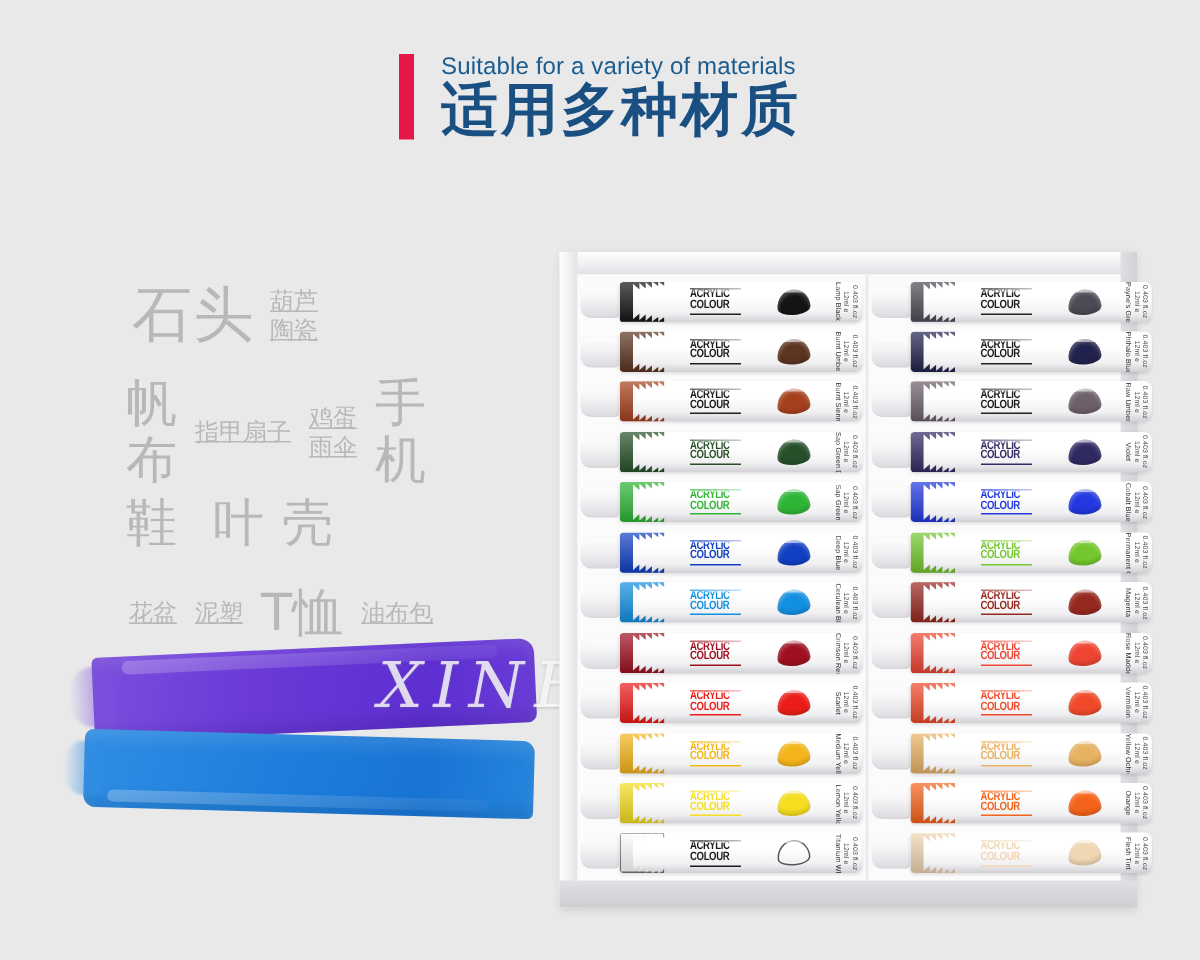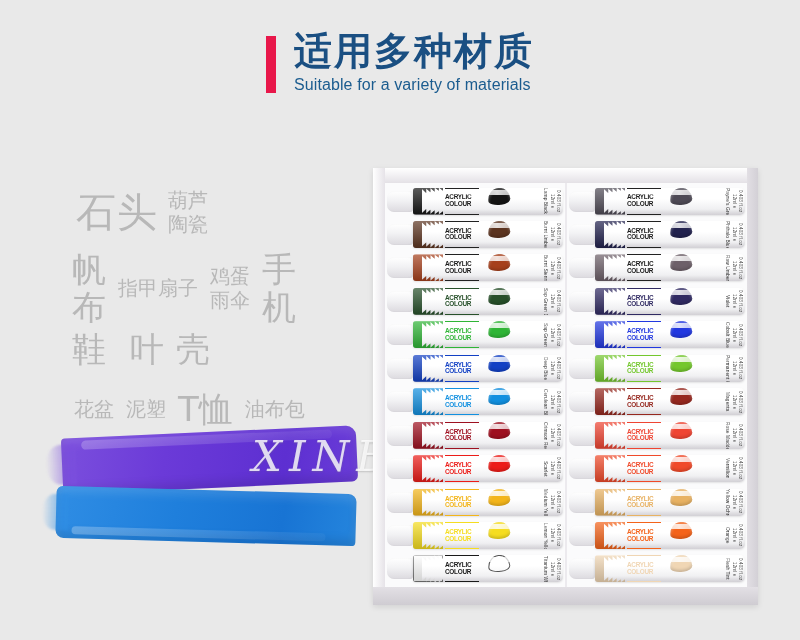--- a/index.html
+++ b/index.html
@@ -24,28 +24,28 @@
     font-size:38px; font-weight:bold; color:#1a4f82;
     letter-spacing:2px; line-height:1.05;
     font-family:"DejaVu Sans","Liberation Sans",sans-serif;
   }
   #title-en {
     font-size:16px; color:#1b5c8f; margin-top:4px; letter-spacing:0.1px;
   }
 
   
   #wordcloud {
-    position:absolute; left:54px; top:188px; width:300px; height:250px;
+    position:absolute; left:66px; top:188px; width:300px; height:250px;
     color:#b8b8b8;
     font-family:"DejaVu Sans","Liberation Sans",sans-serif;
   }
   .wc-row { display:flex; align-items:center; }
   .wc-big { font-size:38px; line-height:1.12; letter-spacing:1px; }
   .wc-mid { font-size:34px; line-height:1.12; }
-  .wc-small { font-size:20px; line-height:1.22; }
+  .wc-small { font-size:16px; line-height:1.22;text-decoration:underline; }
   .wc-stack { display:flex; flex-direction:column; align-items:center; }
   .wc-gap { width:12px; }
 
   #wc-r1 { position:absolute; left:22px; top:0px; }
   #wc-r1 .wc-gap { width:10px; }
   #wc-r2 { position:absolute; left:18px; top:62px; }
   #wc-r3 { position:absolute; left:18px; top:142px; }
   #wc-r4 { position:absolute; left:20px; top:202px; }
 
   .c-shi { font-size:40px; }
@@ -150,21 +150,21 @@
     border-radius:7px 3px 3px 7px;
     box-shadow:inset -1px 0 2px rgba(0,0,0,0.07);
     z-index:2;
   }
   .tube-body {
     position:relative; flex:1; height:27px;
     background:linear-gradient(180deg,#ffffff 0%,#ffffff 40%,#f0f0f2 78%,#dedce1 100%);
     border-radius:3px 5px 5px 3px;
     box-shadow:inset 0 -3px 4px rgba(0,0,0,0.06), 0 1px 2px rgba(0,0,0,0.10);
     overflow:hidden;
-    display:flex; 
+    display:flex; align-items:center;gap:15px;
   }
   .tube-crimp {
     position:relative; width:30px; height:27px; flex:0 0 auto;
   }
   .tube-crimp .crimp-fill {
     position:absolute; inset:0;
     clip-path: polygon(0 0, 100% 0,
       100% 12%, 86% 0, 86% 12%, 72% 0, 72% 16%, 58% 2%, 58% 18%,
       44% 4%, 44% 20%, 30% 6%,
       30% 94%, 44% 80%, 44% 96%, 58% 82%, 58% 98%, 72% 84%, 72% 100%, 86% 88%, 86% 100%, 100% 88%,
@@ -220,22 +220,22 @@
     box-shadow:none !important;
   }
 </style>
 </head>
 <body>
 
 <div id="header">
   <div id="header-inner">
     <div id="header-bar"></div>
     <div id="header-texts">
+      <div id="title-en">Suitable for a variety of materials</div>
       <div id="title-cn">适用多种材质</div>
-      <div id="title-en">Suitable for a variety of materials</div>
     </div>
   </div>
 </div>
 
 <div id="wordcloud">
 
   <div class="wc-row" id="wc-r1">
     <span class="wc-big c-shi">石头</span>
     <span class="wc-gap"></span>
     <div class="wc-stack">

